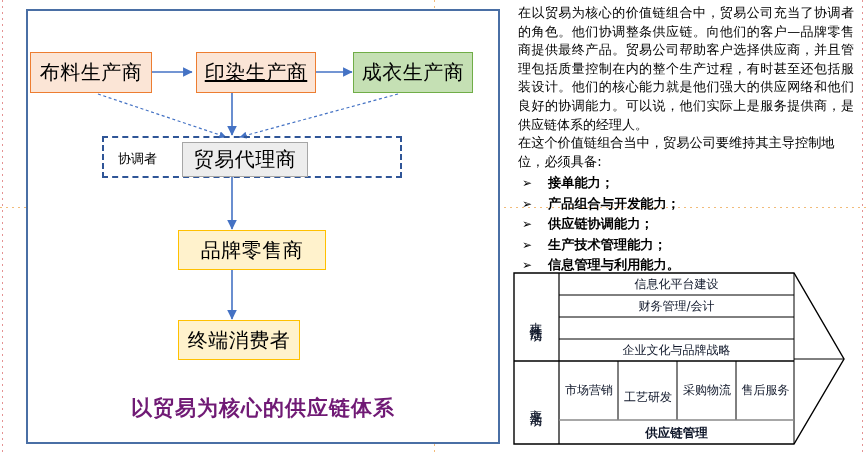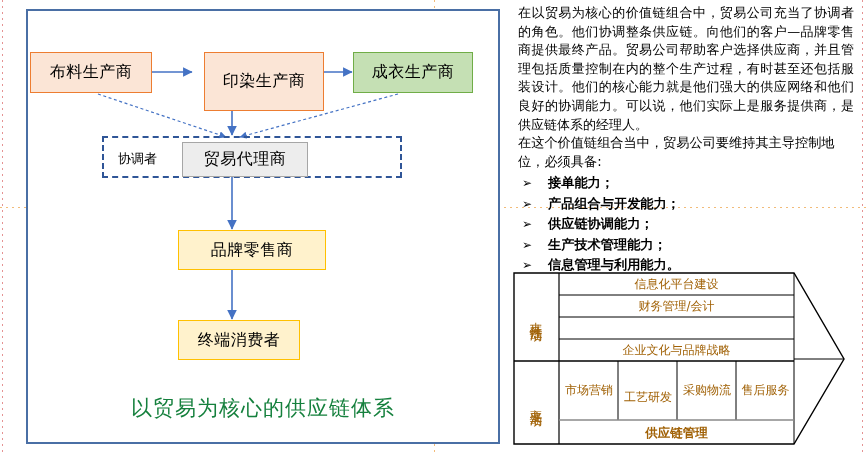--- a/index.html
+++ b/index.html
@@ -20,52 +20,52 @@
   .guide-h-orange{position:absolute;left:0;right:0;height:1px;
     background-image:linear-gradient(to right,#f0b36a 0 2px,transparent 2px 6px);
     background-size:6px 1px;opacity:.9;}
 
   
   .slide{position:absolute;left:26px;top:9px;width:474px;height:435px;
     border:2px solid #4a6fa5;background:#fff;box-sizing:border-box;}
 
   .node{position:absolute;box-sizing:border-box;display:flex;
     align-items:center;justify-content:center;
-    font-size:16px;letter-spacing:.5px;white-space:nowrap;}
+    font-size:20px;letter-spacing:.5px;white-space:nowrap;}
   .n-orange{background:#fbe5d6;border:1.6px solid #ed7d31;}
   .n-green{background:#c5e0b4;border:1.6px solid #70ad47;}
   .n-yellow{background:#fff2cc;border:1.6px solid #ffc000;}
   .n-gray{background:#ededed;border:1.3px solid #a6a6a6;}
 
   .dashbox{position:absolute;box-sizing:border-box;
     border:2px dashed #2f5597;background:transparent;}
   .coord-label{position:absolute;font-size:13px;color:#000;white-space:nowrap;}
 
   .slide-title{position:absolute;left:0;right:0;text-align:center;
-    font-size:21px;font-weight:normal;letter-spacing:1px;color:#15803d;}
+    font-size:21px;font-weight:bold;letter-spacing:1px;color:#701a75;}
 
   svg.conn{position:absolute;left:0;top:0;width:474px;height:435px;
     pointer-events:none;overflow:visible;}
 
   
   .rpanel{position:absolute;left:518px;top:4px;width:336px;}
   .para{font-size:13px;line-height:18.6px;text-align:justify;
     text-justify:inter-ideograph;margin:0 0 0 0;color:#000;}
   .para2{font-size:13.2px;line-height:18.6px;margin:0;color:#000;}
   .bullets{list-style:none;margin:2px 0 0 0;padding:0;}
   .bullets li{display:flex;align-items:baseline;font-size:13.2px;
     line-height:19.4px;font-weight:bold;color:#000;}
   .bul-mark{width:30px;flex:0 0 30px;font-weight:normal;font-size:12px;
     color:#000;text-align:left;padding-left:4px;box-sizing:border-box;}
 
   
   .vc{position:absolute;left:513px;top:272px;width:333px;height:177px;}
   .vc svg{position:absolute;left:0;top:0;}
   .vc-cell{position:absolute;display:flex;align-items:center;
-    justify-content:center;font-size:12px;color:#a16207;box-sizing:border-box;
+    justify-content:center;font-size:12px;color:#0f172a;box-sizing:border-box;
     text-align:center;line-height:15px;}
   .vc-side{writing-mode:vertical-rl;text-orientation:upright;
     letter-spacing:2px;font-size:12.5px;}
   .vc-bold{font-weight:bold;font-size:12.5px;}
 </style>
 </head>
 <body>
 
 <div class="root">
 
@@ -97,21 +97,21 @@
 
       <line x1="204" y1="166" x2="204" y2="218" stroke="#4472c4" stroke-width="1.6" marker-end="url(#ah)"></line>
 
       <line x1="204" y1="259" x2="204" y2="308" stroke="#4472c4" stroke-width="1.6" marker-end="url(#ah)"></line>
     </svg>
 
     <div class="node n-orange" style="left:2px;top:41px;width:122px;height:41px;">
       <span>布料生产商</span>
     </div>
 
-    <div class="node n-orange" style="left:176px;top:41px;width:120px;height:59px;">
+    <div class="node n-orange" style="left:168px;top:41px;width:120px;height:41px;text-decoration:underline;">
       <span>印染生产商</span>
     </div>
 
     <div class="node n-green" style="left:325px;top:41px;width:120px;height:41px;">
       <span>成衣生产商</span>
     </div>
 
     <div class="dashbox" style="left:74px;top:125px;width:300px;height:42px;"></div>
 
     <div class="coord-label" style="left:90px;top:139px;">协调者</div>

